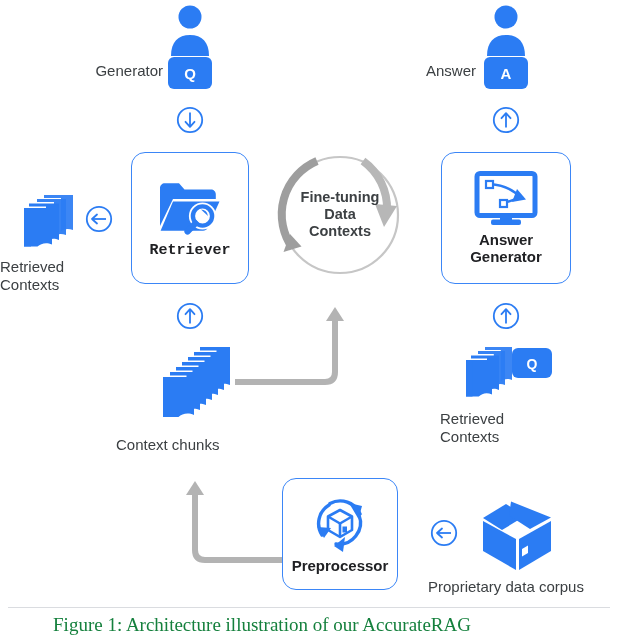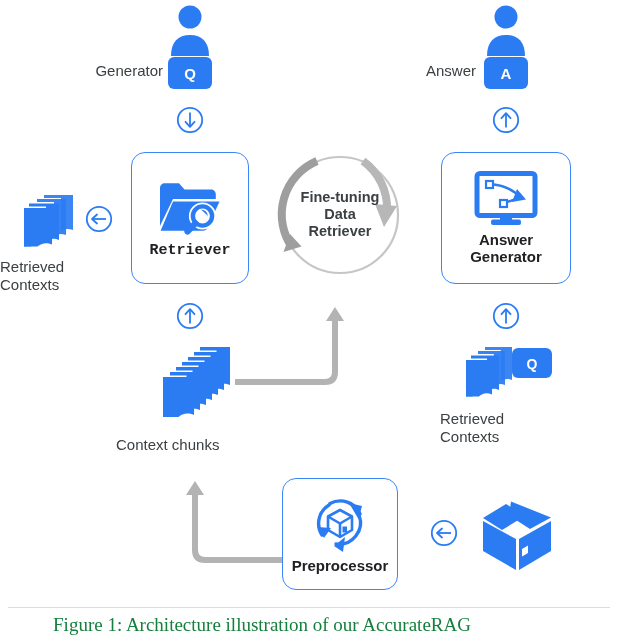--- a/index.html
+++ b/index.html
@@ -164,21 +164,21 @@
 
       <path d="M15.5 100 A58 58 0 0 1 40 13" fill="none" stroke="#9e9e9e" stroke-width="8" stroke-linecap="butt"></path>
       <path d="M6.5 104 L24.5 98.5 L13 86 Z" fill="#9e9e9e"></path>
 
       <path d="M86 13 A58 58 0 0 1 110 62" fill="none" stroke="#b7b7b7" stroke-width="8" stroke-linecap="butt"></path>
       <path d="M98 56 L120 58 L107 79 Z" fill="#b7b7b7"></path>
     </svg>
   </div>
   <div class="circtext" style="left:284px;top:189px;width:112px;"><span>Fine-tuning
 Data
-Retriever</span></div>
+Contexts</span></div>
 
   <div class="card" style="left:441px;top:152px;width:130px;height:132px;">
     <svg width="64" height="56" viewBox="0 0 64 56">
       <rect x="3" y="2.5" width="58" height="42" rx="3" fill="none" stroke="#2b7cf3" stroke-width="5"></rect>
       <rect x="26" y="44" width="12" height="7" fill="#2b7cf3"></rect>
       <rect x="17" y="48.5" width="30" height="5.5" rx="2" fill="#2b7cf3"></rect>
       <path d="M16 13 C30 14 41 20 48 28" fill="none" stroke="#2b7cf3" stroke-width="2.4"></path>
       <path d="M30 32 C36 30 42 28 48 26" fill="none" stroke="#2b7cf3" stroke-width="2.4"></path>
       <path d="M43 18 L52 28.5 L38 31 Z" fill="#2b7cf3"></path>
       <rect x="12" y="10" width="7" height="7" fill="#ffffff" stroke="#2b7cf3" stroke-width="2.2"></rect>
@@ -278,17 +278,18 @@
       <path d="M31 8 L53 21 L73 24 L50 36 Z" fill="#2b7cf3" opacity="0"></path>
       <path d="M33 7.5 L73 23.5 L52 35 L31 21.5 Z" fill="#2b7cf3"></path>
 
       <path d="M5 27 L38 45 L38 76 L5 57 Z" fill="#2b7cf3"></path>
 
       <path d="M41 45 L73 27 L73 57 L41 76 Z" fill="#2b7cf3"></path>
 
       <path d="M44 55 L50 51.5 L50 59 L44 62.5 Z" fill="#ffffff"></path>
     </svg>
   </div>
+  <div class="lbl" style="left:428px;top:578px;width:186px;">Proprietary data corpus</div>
 
 </div>
 
 <div class="hr"></div>
 <div class="cap">Figure 1: Architecture illustration of our AccurateRAG</div>
 
 </body></html>

